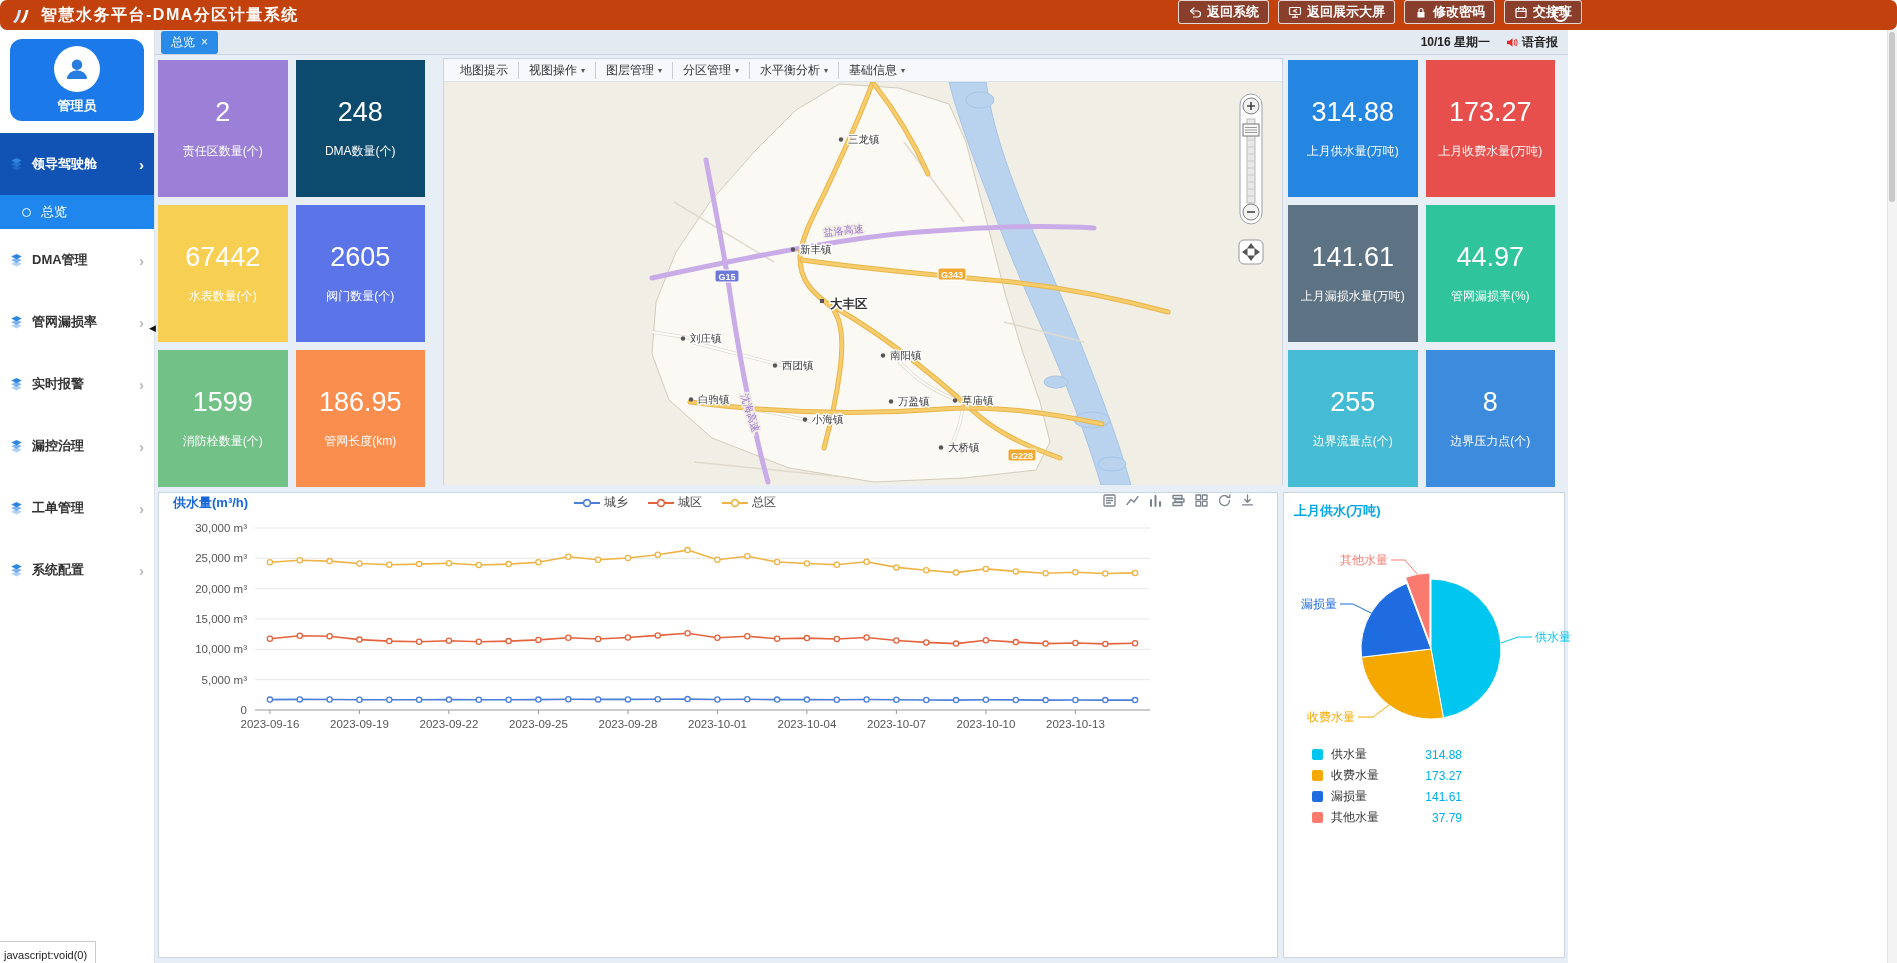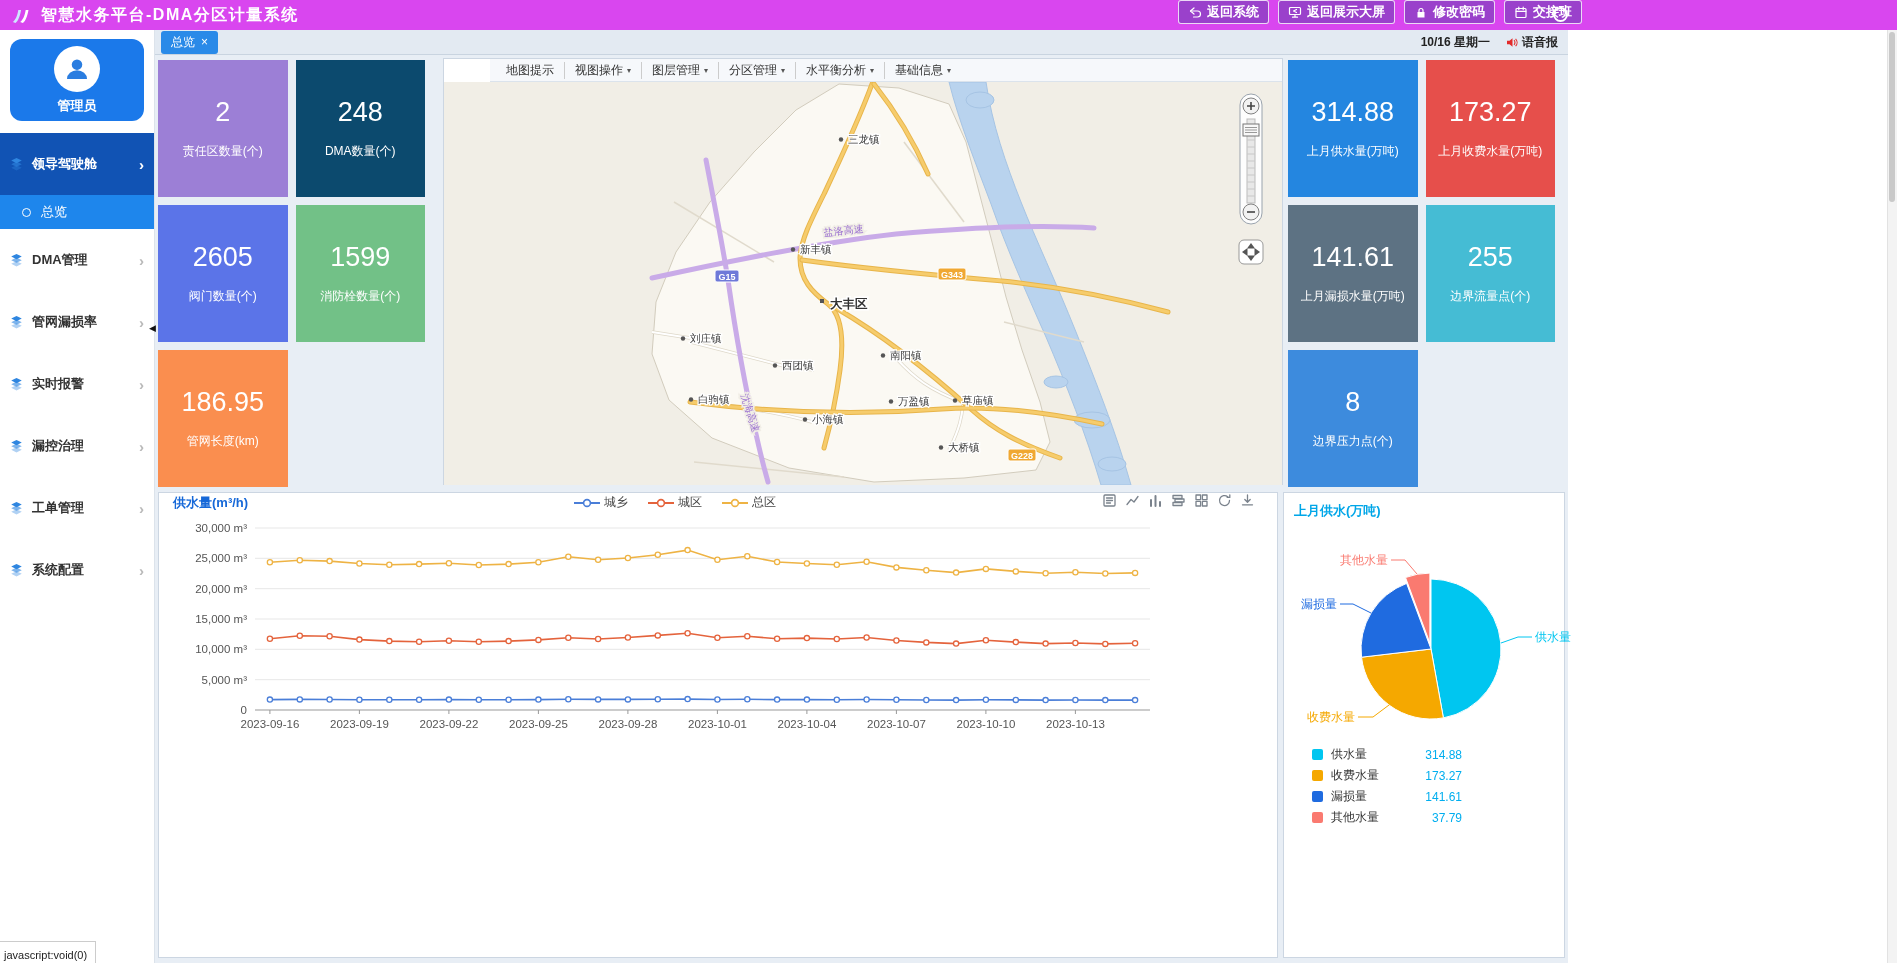--- a/index.html
+++ b/index.html
@@ -1,21 +1,21 @@
 <!DOCTYPE html>
 <html><head>
 <meta charset="utf-8">
 <style>
   html,body{margin:0;padding:0;}
   body{width:1897px;height:963px;overflow:hidden;background:#fff;
        font-family:"Liberation Sans","DejaVu Sans",sans-serif;position:relative;}
 
   
-  .topbar{position:absolute;left:0;top:0;width:1897px;height:30px;background:#d946ef;
-          display:flex;align-items:center;padding:8px 10px;box-sizing:border-box;z-index:6;}
+  .topbar{position:absolute;left:0;top:0;width:1897px;height:30px;background:#c2410c;
+          display:flex;align-items:center;padding:8px 10px;box-sizing:border-box;z-index:6;border-radius:7px;}
   .brand{display:flex;align-items:center;gap:7px;}
   .app-title{color:#fff;font-size:16px;font-weight:bold;letter-spacing:1.5px;white-space:nowrap;}
   .header-actions{position:absolute;left:1178px;top:0;height:30px;display:flex;align-items:flex-start;gap:9px;}
   .hbtn{display:flex;align-items:center;gap:5px;background:rgba(10,55,120,.30);
         border:1px solid rgba(255,255,255,.8);border-radius:3px;padding:2px 9px;
         font-size:13px;font-weight:bold;color:#fff;cursor:pointer;font-family:inherit;white-space:nowrap;}
   .header-circle{position:absolute;left:1553px;top:7px;width:15px;height:15px;border:2px solid #fff;
         border-radius:50%;box-sizing:border-box;cursor:pointer;}
 
   
@@ -52,21 +52,21 @@
   .stats-left{left:3px;top:5px;}
   .stats-right{left:1133px;top:5px;}
   .stat-card{display:flex;flex-direction:column;align-items:center;justify-content:center;gap:15px;color:#fff;}
   .stat-value{font-size:27px;}
   .stat-label{font-size:12px;}
 
   
   .map-panel{position:absolute;left:288px;top:3px;width:840px;height:427px;background:#fff;
              border:1px solid #ccd6e2;box-sizing:border-box;}
   .map-toolbar{height:22px;display:flex;align-items:center;padding:0 6px;background:#f6f8fb;
-               border-bottom:1px solid #dbe3ec;font-size:12px;color:#333;margin-left:46px;}
+               border-bottom:1px solid #dbe3ec;font-size:12px;color:#333;}
   .map-tool{padding:0 10px;display:flex;align-items:center;gap:4px;cursor:pointer;white-space:nowrap;}
   .map-tool:not(:first-child){border-left:1px solid #ccc;}
   .map-tool .caret{font-size:8px;color:#555;}
   .map-canvas{position:relative;height:403px;background:#f1eee6;overflow:hidden;}
   .map-canvas > svg{position:absolute;left:0;top:0;}
   .zoom-control{position:absolute;right:14px;top:10px;z-index:2;}
 
   
   .chart-panel{position:absolute;left:3px;top:437px;width:1120px;height:466px;background:#fff;
                border:1px solid #ccd6e2;box-sizing:border-box;}
@@ -244,20 +244,24 @@
 
     <section class="stats stats-left" id="statsLeft">
         <div class="stat-card" style="background: rgb(156, 127, 214);">
           <div class="stat-value">2</div>
           <div class="stat-label">责任区数量(个)</div>
         </div>
         <div class="stat-card" style="background: #0c4a6e; text-align: right;">
           <div class="stat-value">248</div>
           <div class="stat-label">DMA数量(个)</div>
         </div>
+        <div class="stat-card" style="background: rgb(247, 207, 82);">
+          <div class="stat-value">67442</div>
+          <div class="stat-label">水表数量(个)</div>
+        </div>
         <div class="stat-card" style="background: rgb(91, 116, 232);">
           <div class="stat-value">2605</div>
           <div class="stat-label">阀门数量(个)</div>
         </div>
         <div class="stat-card" style="background: rgb(114, 193, 135);">
           <div class="stat-value">1599</div>
           <div class="stat-label">消防栓数量(个)</div>
         </div>
         <div class="stat-card" style="background: rgb(250, 142, 79);">
           <div class="stat-value">186.95</div>
@@ -431,20 +435,24 @@
           <div class="stat-value">314.88</div>
           <div class="stat-label">上月供水量(万吨)</div>
         </div>
         <div class="stat-card" style="background: rgb(230, 79, 75);">
           <div class="stat-value">173.27</div>
           <div class="stat-label">上月收费水量(万吨)</div>
         </div>
         <div class="stat-card" style="background: rgb(93, 114, 131);">
           <div class="stat-value">141.61</div>
           <div class="stat-label">上月漏损水量(万吨)</div>
+        </div>
+        <div class="stat-card" style="background: rgb(47, 196, 156);">
+          <div class="stat-value">44.97</div>
+          <div class="stat-label">管网漏损率(%)</div>
         </div>
         <div class="stat-card" style="background: rgb(69, 188, 212);">
           <div class="stat-value">255</div>
           <div class="stat-label">边界流量点(个)</div>
         </div>
         <div class="stat-card" style="background: rgb(61, 139, 221);">
           <div class="stat-value">8</div>
           <div class="stat-label">边界压力点(个)</div>
         </div>
       </section>

